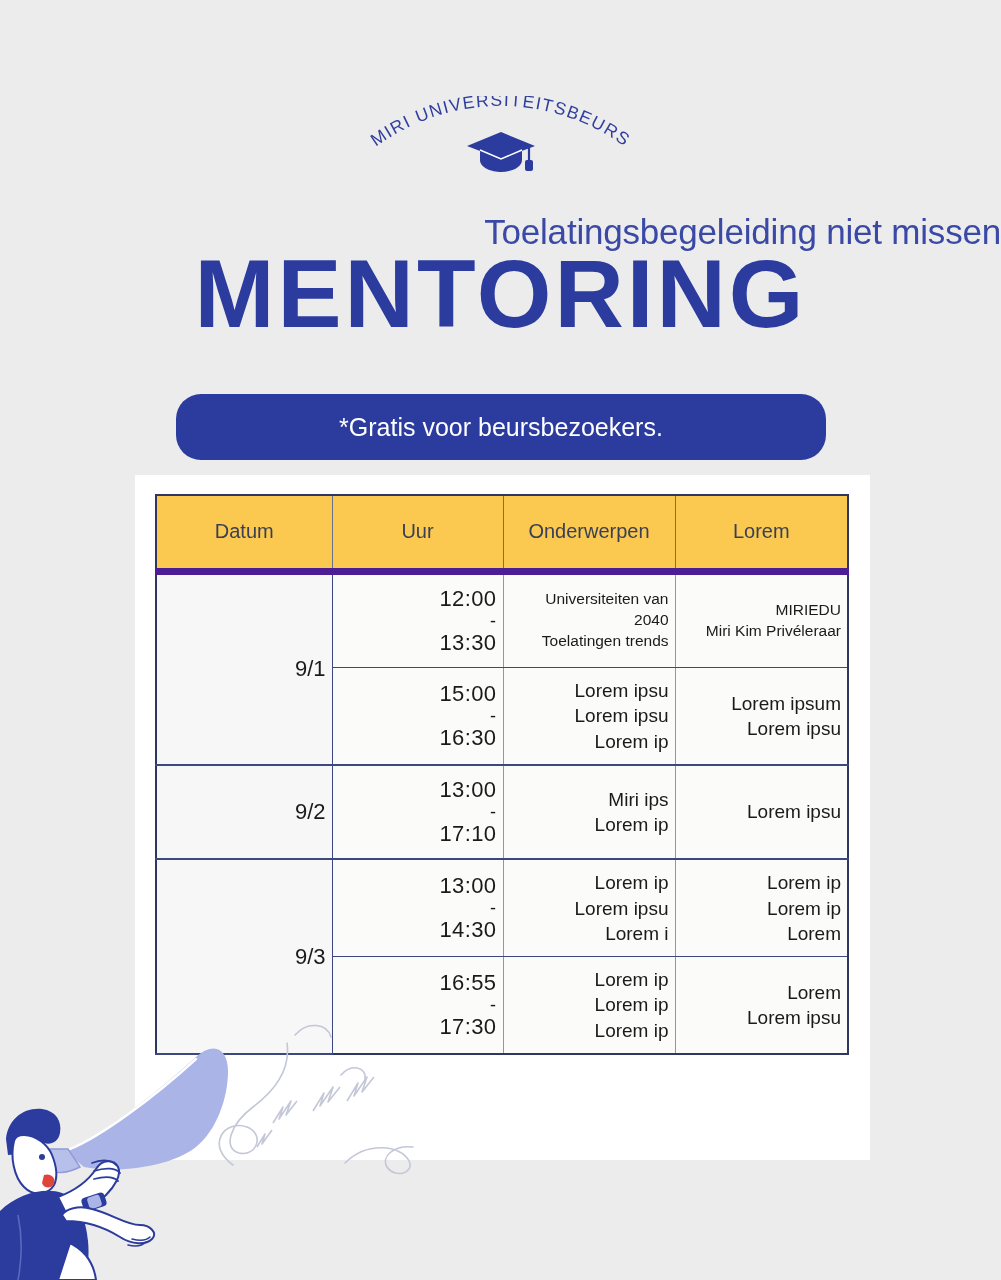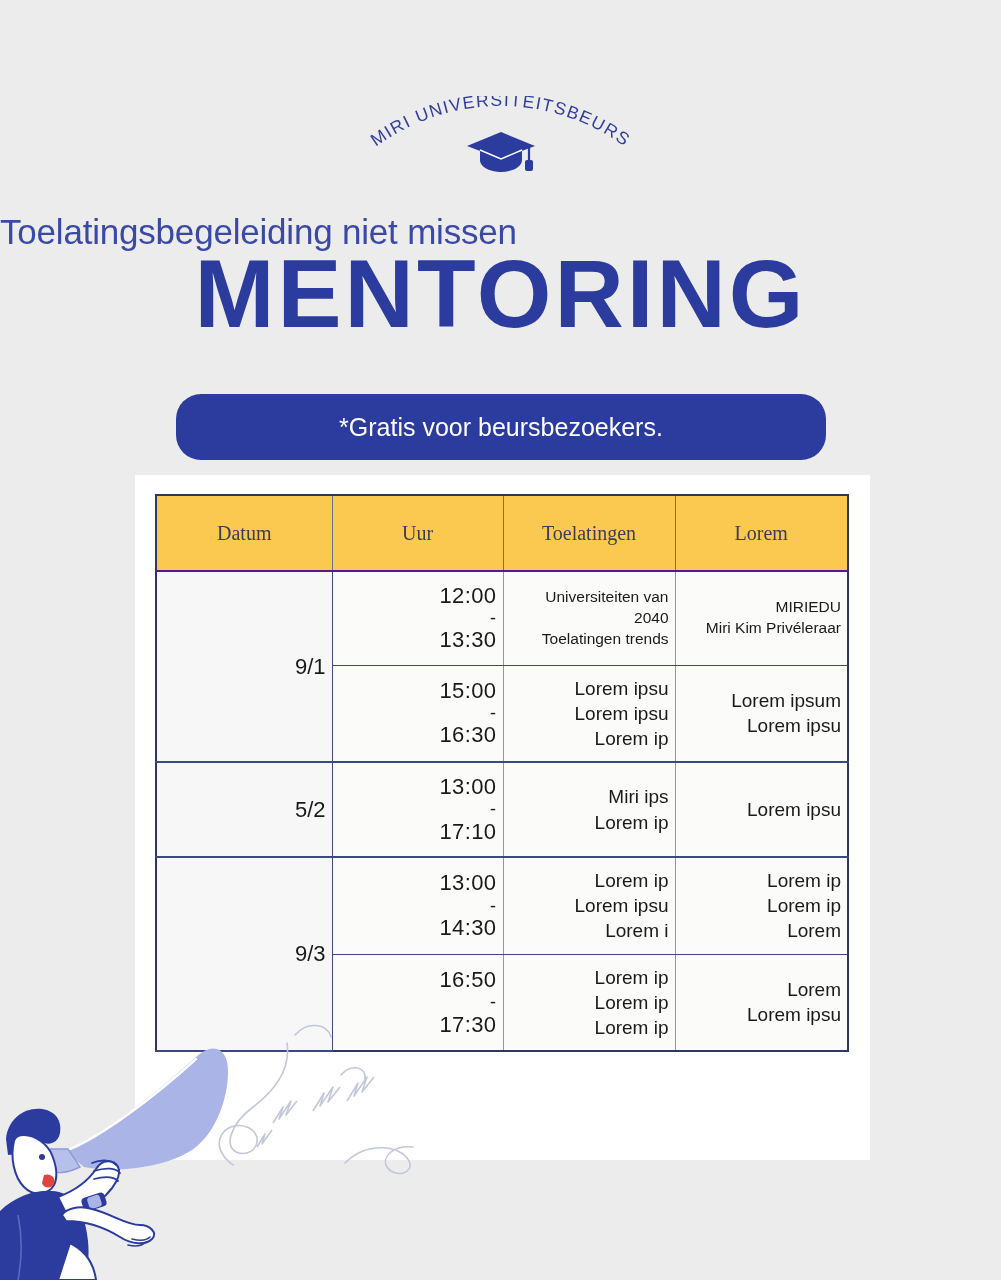--- a/index.html
+++ b/index.html
@@ -43,21 +43,21 @@
     transform: translateX(-50%);
     top: 32px;
   }
 
   
   .subtitle {
     position: absolute;
     top: 212px;
     left: 0;
     width: 1001px;
-    text-align: left;
+    text-align: right;
     font-size: 35px;
     color: #3a49a6;
     letter-spacing: -0.2px;
   }
 
   .maintitle {
     position: absolute;
     top: 246px;
     left: 0;
     width: 1001px;
@@ -113,23 +113,22 @@
   .schedule col.c-topic { width: 172px; }
   .schedule col.c-mentor { width: 173px; }
 
   .schedule th {
     background: #fbc94f;
     color: #3a3f56;
     font-weight: normal;
     font-size: 20px;
     height: 76px;
     border-right: 1px solid #6b6f86;
-    border-bottom: 2px solid #4c1d95;
+    border-bottom: 7px solid #4c1d95;
     vertical-align: middle;
-    font-family: Liberation Serif, serif;
   }
   .schedule th:last-child { border-right: none; }
 
   .schedule td {
     border-right: 1px solid #8e93c0;
     border-bottom: 1px solid #3d4780;
     text-align: right;
     vertical-align: middle;
     color: #1a1a1a;
     padding: 10px 6px;
@@ -220,21 +219,21 @@
   <colgroup>
     <col class="c-date">
       <col class="c-time">
       <col class="c-topic">
       <col class="c-mentor">
   </colgroup>
   <thead>
     <tr>
       <th>Datum</th>
       <th>Uur</th>
-      <th>Toelatingen</th>
+      <th>Onderwerpen</th>
       <th>Lorem</th>
     </tr>
   </thead>
   <tbody id="schedule-body">
       <tr>
         <td class="date-cell thick-bottom" rowspan="2">9/1</td>
         <td class="time-cell">
           <div class="cell-lines">
             <span>12:00</span>
             <span class="dash">-</span>
@@ -270,21 +269,21 @@
           </div>
         </td>
         <td class="mentor-cell thick-bottom">
           <div class="cell-lines">
             <span>Lorem ipsum</span>
             <span>Lorem ipsu</span>
           </div>
         </td>
       </tr>
       <tr>
-        <td class="date-cell thick-bottom" rowspan="1">5/2</td>
+        <td class="date-cell thick-bottom" rowspan="1">9/2</td>
         <td class="time-cell thick-bottom">
           <div class="cell-lines">
             <span>13:00</span>
             <span class="dash">-</span>
             <span>17:10</span>
           </div>
         </td>
         <td class="topic-cell thick-bottom">
           <div class="cell-lines">
             <span>Miri ips</span>
@@ -317,21 +316,21 @@
           <div class="cell-lines">
             <span>Lorem ip</span>
             <span>Lorem ip</span>
             <span>Lorem</span>
           </div>
         </td>
       </tr>
       <tr>
         <td class="time-cell thick-bottom">
           <div class="cell-lines">
-            <span>16:50</span>
+            <span>16:55</span>
             <span class="dash">-</span>
             <span>17:30</span>
           </div>
         </td>
         <td class="topic-cell thick-bottom">
           <div class="cell-lines">
             <span>Lorem ip</span>
             <span>Lorem ip</span>
             <span>Lorem ip</span>
           </div>

